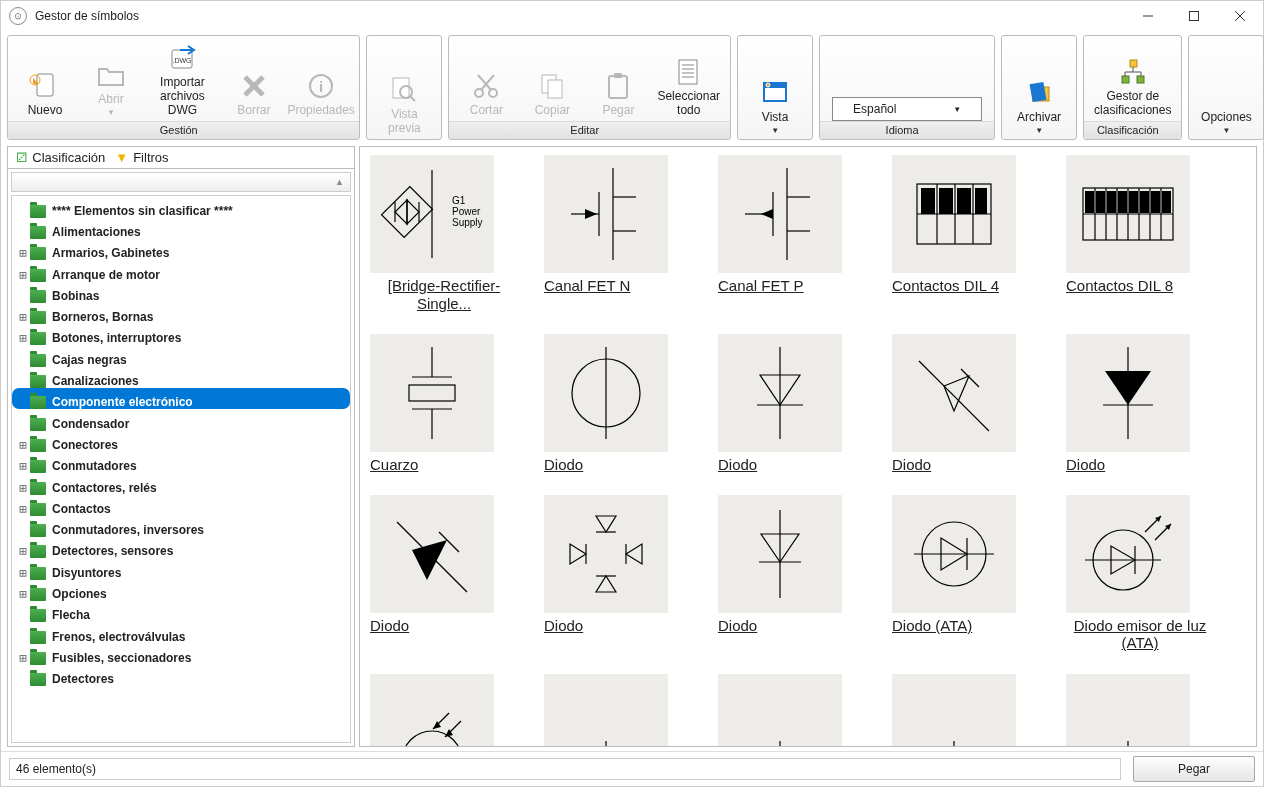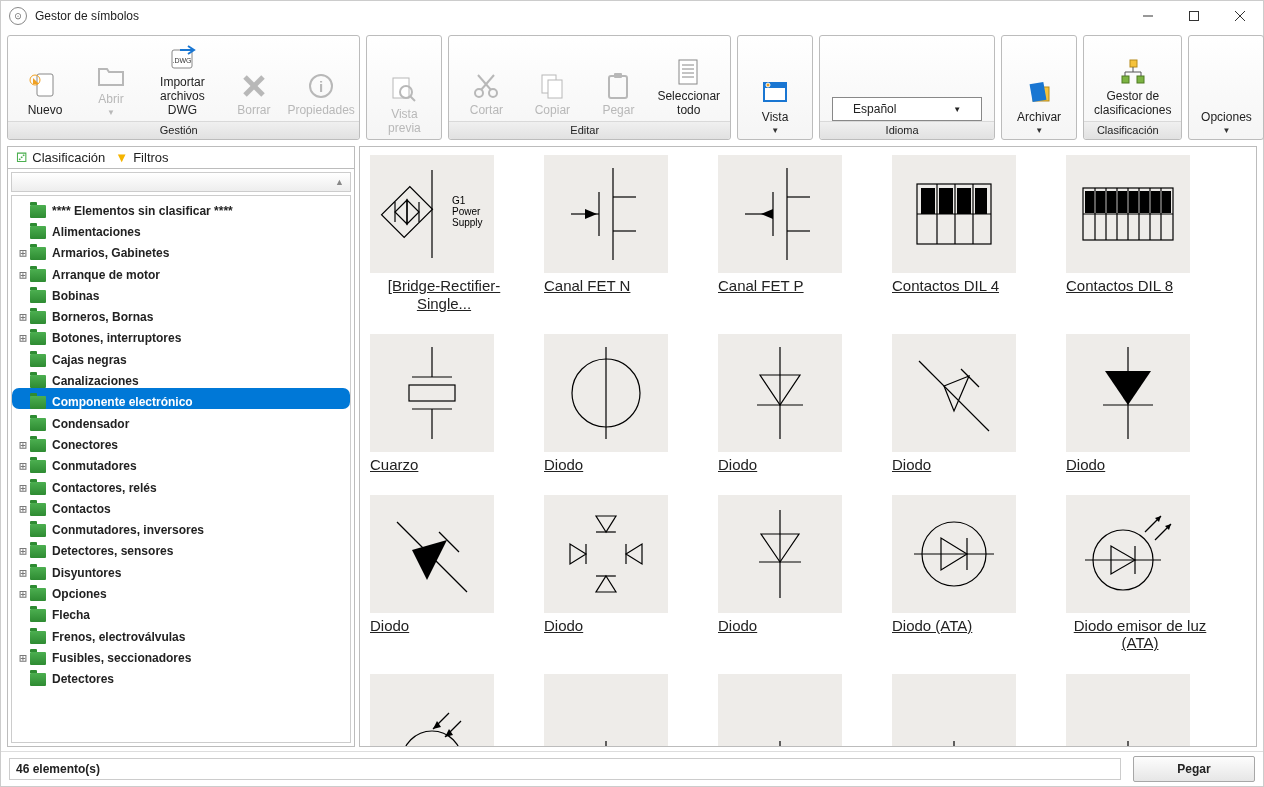--- a/index.html
+++ b/index.html
@@ -55,21 +55,21 @@
   .tree-row.selected .folder-icon{background:linear-gradient(var(--tree-icon),#2e8b32);}
   
   .right-panel{flex:1;border:1px solid var(--panel-border);overflow:hidden;position:relative;}
   .thumbs-scroll{height:100%;overflow-y:scroll;padding:8px 4px 8px 10px;}
   .thumbs{display:grid;grid-template-columns:repeat(5,152px);gap:22px 22px;}
   .thumb-item{display:flex;flex-direction:column;align-items:flex-start;width:152px;text-decoration:underline;}
   .thumb{width:124px;height:118px;background:var(--thumb-bg);display:flex;align-items:center;justify-content:center;}
   .thumb svg{width:110px;height:104px;}
   .thumb-label{text-align:center;margin-top:4px;font-size:15px;max-width:148px;line-height:1.15;}
   
-  .footer{display:flex;align-items:center;padding:4px 8px;gap:12px;border-top:1px solid #ddd;font-weight:bold;}
+  .footer{display:flex;align-items:center;padding:4px 8px;gap:12px;border-top:1px solid #ddd;}
   .status{flex:1;border:1px solid #ccc;background:#fff;padding:3px 6px;font-size:12px;}
   .close-btn{width:120px;height:24px;border:1px solid #a7a7a7;background:linear-gradient(#fdfdfd,#e6e6e6);border-radius:2px;display:flex;align-items:center;justify-content:center;}
   
   ::-webkit-scrollbar{width:17px;background:#f0f0f0;}
   ::-webkit-scrollbar-thumb{background:#c7c7c7;border:1px solid #a9a9a9;}
   ::-webkit-scrollbar-button{height:17px;background:#e8e8e8;border:1px solid #bdbdbd;}
 </style>
 </head>
 <body>
 

